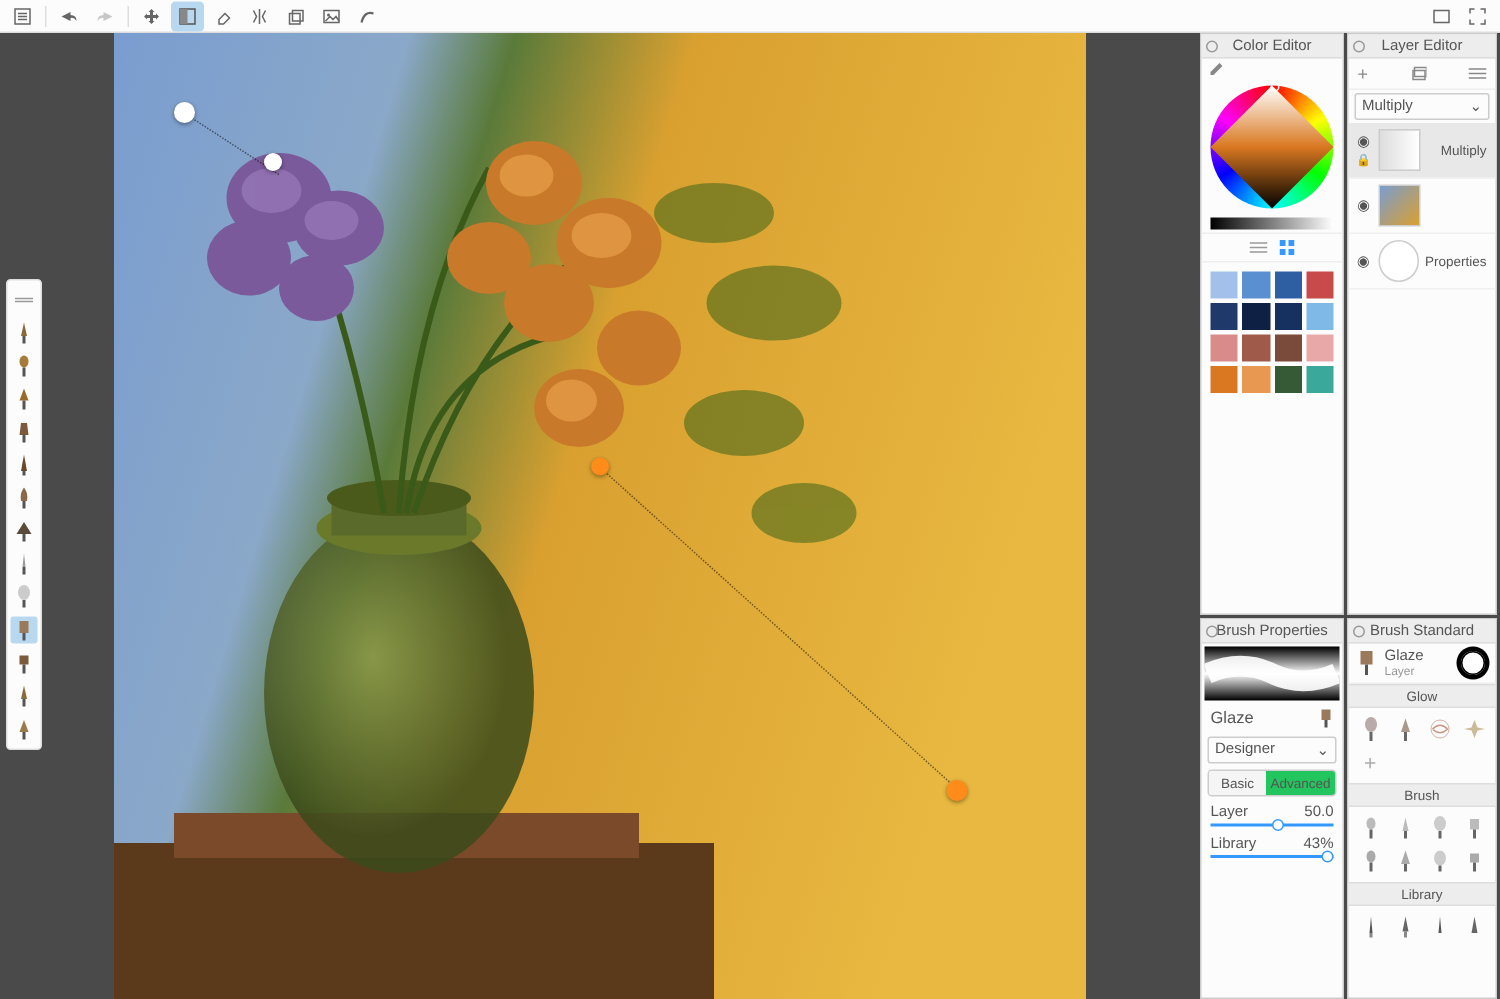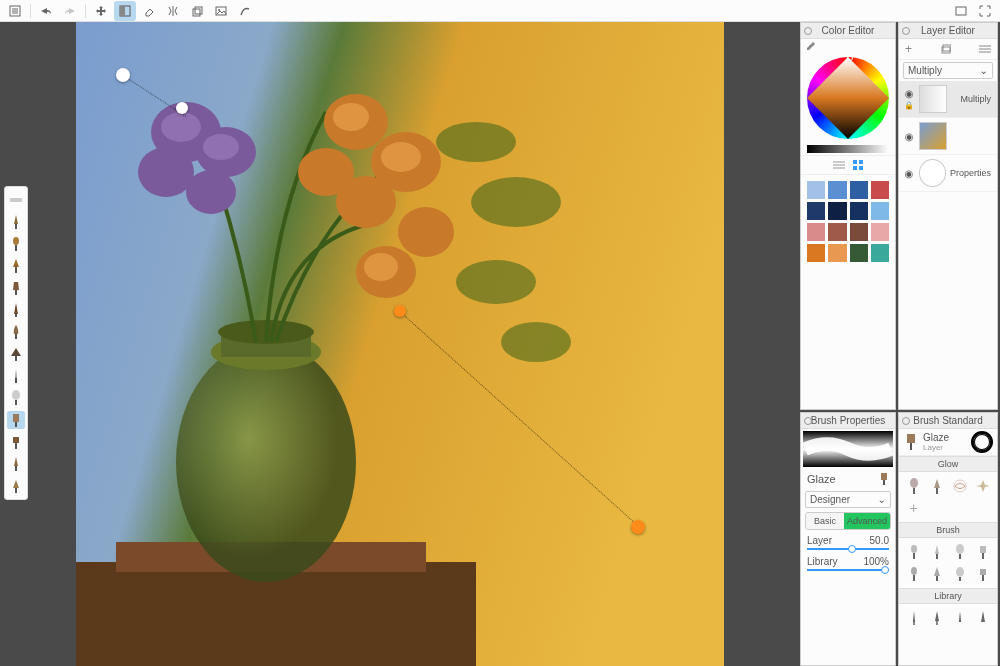--- a/index.html
+++ b/index.html
@@ -461,21 +461,21 @@
             <span>Layer</span>
             <span>50.0</span>
           </div>
         <div class="slider">
             <div class="slider-thumb" style="left:50%"></div>
           </div>
       </div>
       <div class="slider-row">
         <div class="slider-lbl">
             <span>Library</span>
-            <span>100%</span>
+            <span>43%</span>
           </div>
         <div class="slider">
             <div class="slider-thumb" style="left:calc(100% - 8px)"></div>
           </div>
       </div>
     </div>
 
     <div class="panel" style="width:100px">
       <div class="panel-hdr">
           <span class="pin"></span>

